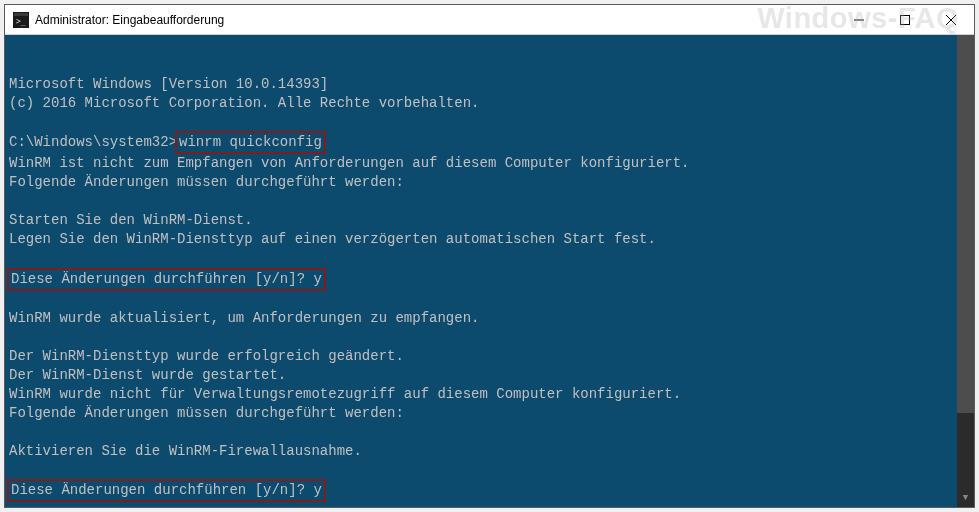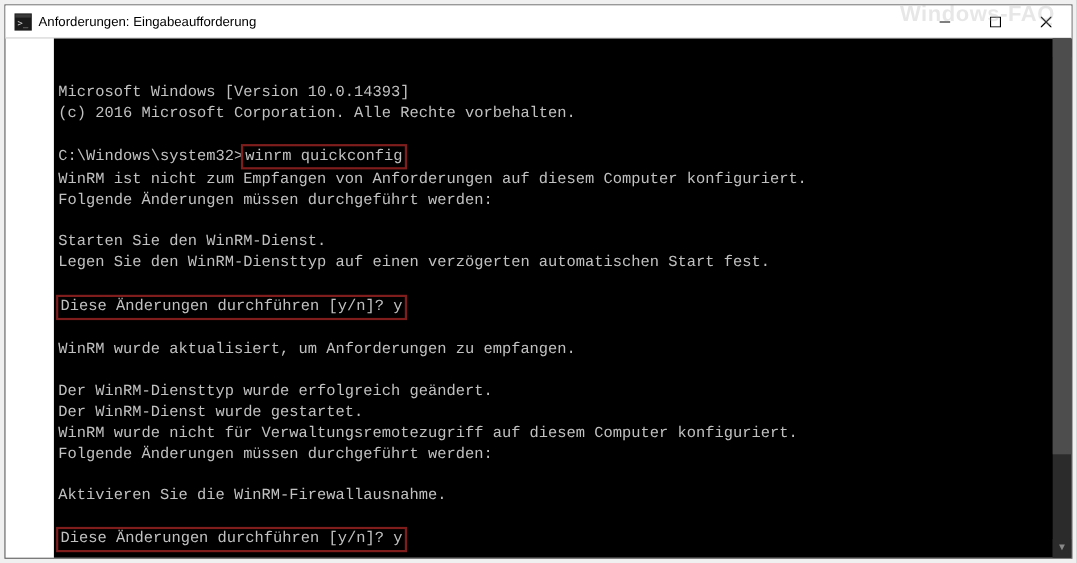--- a/index.html
+++ b/index.html
@@ -52,45 +52,44 @@
       height: 100%;
       display: flex;
       align-items: center;
       justify-content: center;
       cursor: pointer;
       color: #000;
     }
     .win-btn svg { width: 10px; height: 10px; }
     .terminal {
       flex: 1;
-      background: #000000;
+      background: #0c4a6e;
       color: #c0c0c0;
       font-family: Consolas, "Courier New", monospace;
       font-size: 14px;
       line-height: 1.35;
       padding: 2px 4px;
       overflow: hidden;
       white-space: pre;
       position: relative;
-      margin-left: 44px;
     }
     .terminal-line {
       white-space: pre;
     }
     .highlight-box {
       border: 2px solid #7f1d1d;
       display: inline-block;
       padding: 0 2px;
       margin-left: -2px;
     }
     .watermark {
       position: absolute;
       top: 2px;
       right: 20px;
-      font-size: 20px;
+      font-size: 29px;
       font-weight: 600;
       color: rgba(170,170,170,0.28);
       letter-spacing: 0.5px;
       z-index: 10;
       pointer-events: none;
     }
     .scrollbar-v {
       position: absolute;
       right: 0;
       top: 0;
@@ -127,21 +126,21 @@
 
 <div class="window">
   <div class="titlebar">
     <span class="title-icon">
       <svg viewBox="0 0 16 16">
           <rect x="0" y="0" width="16" height="16" fill="#1a1a1a"></rect>
           <rect x="1" y="1" width="14" height="3" fill="#3a3a3a"></rect>
           <text x="3" y="12" font-size="8" fill="#ccc" font-family="monospace">&gt;_</text>
         </svg>
     </span>
-    <span class="title-text">Anforderungen: Eingabeaufforderung</span>
+    <span class="title-text">Administrator: Eingabeaufforderung</span>
     <div class="win-controls">
       <div class="win-btn">
         <svg viewBox="0 0 10 10">
             <line x1="0" y1="5" x2="10" y2="5" stroke="currentColor" stroke-width="1"></line>
           </svg>
       </div>
       <div class="win-btn">
         <svg viewBox="0 0 10 10">
             <rect x="0.5" y="0.5" width="9" height="9" fill="none" stroke="currentColor" stroke-width="1"></rect>
           </svg>

